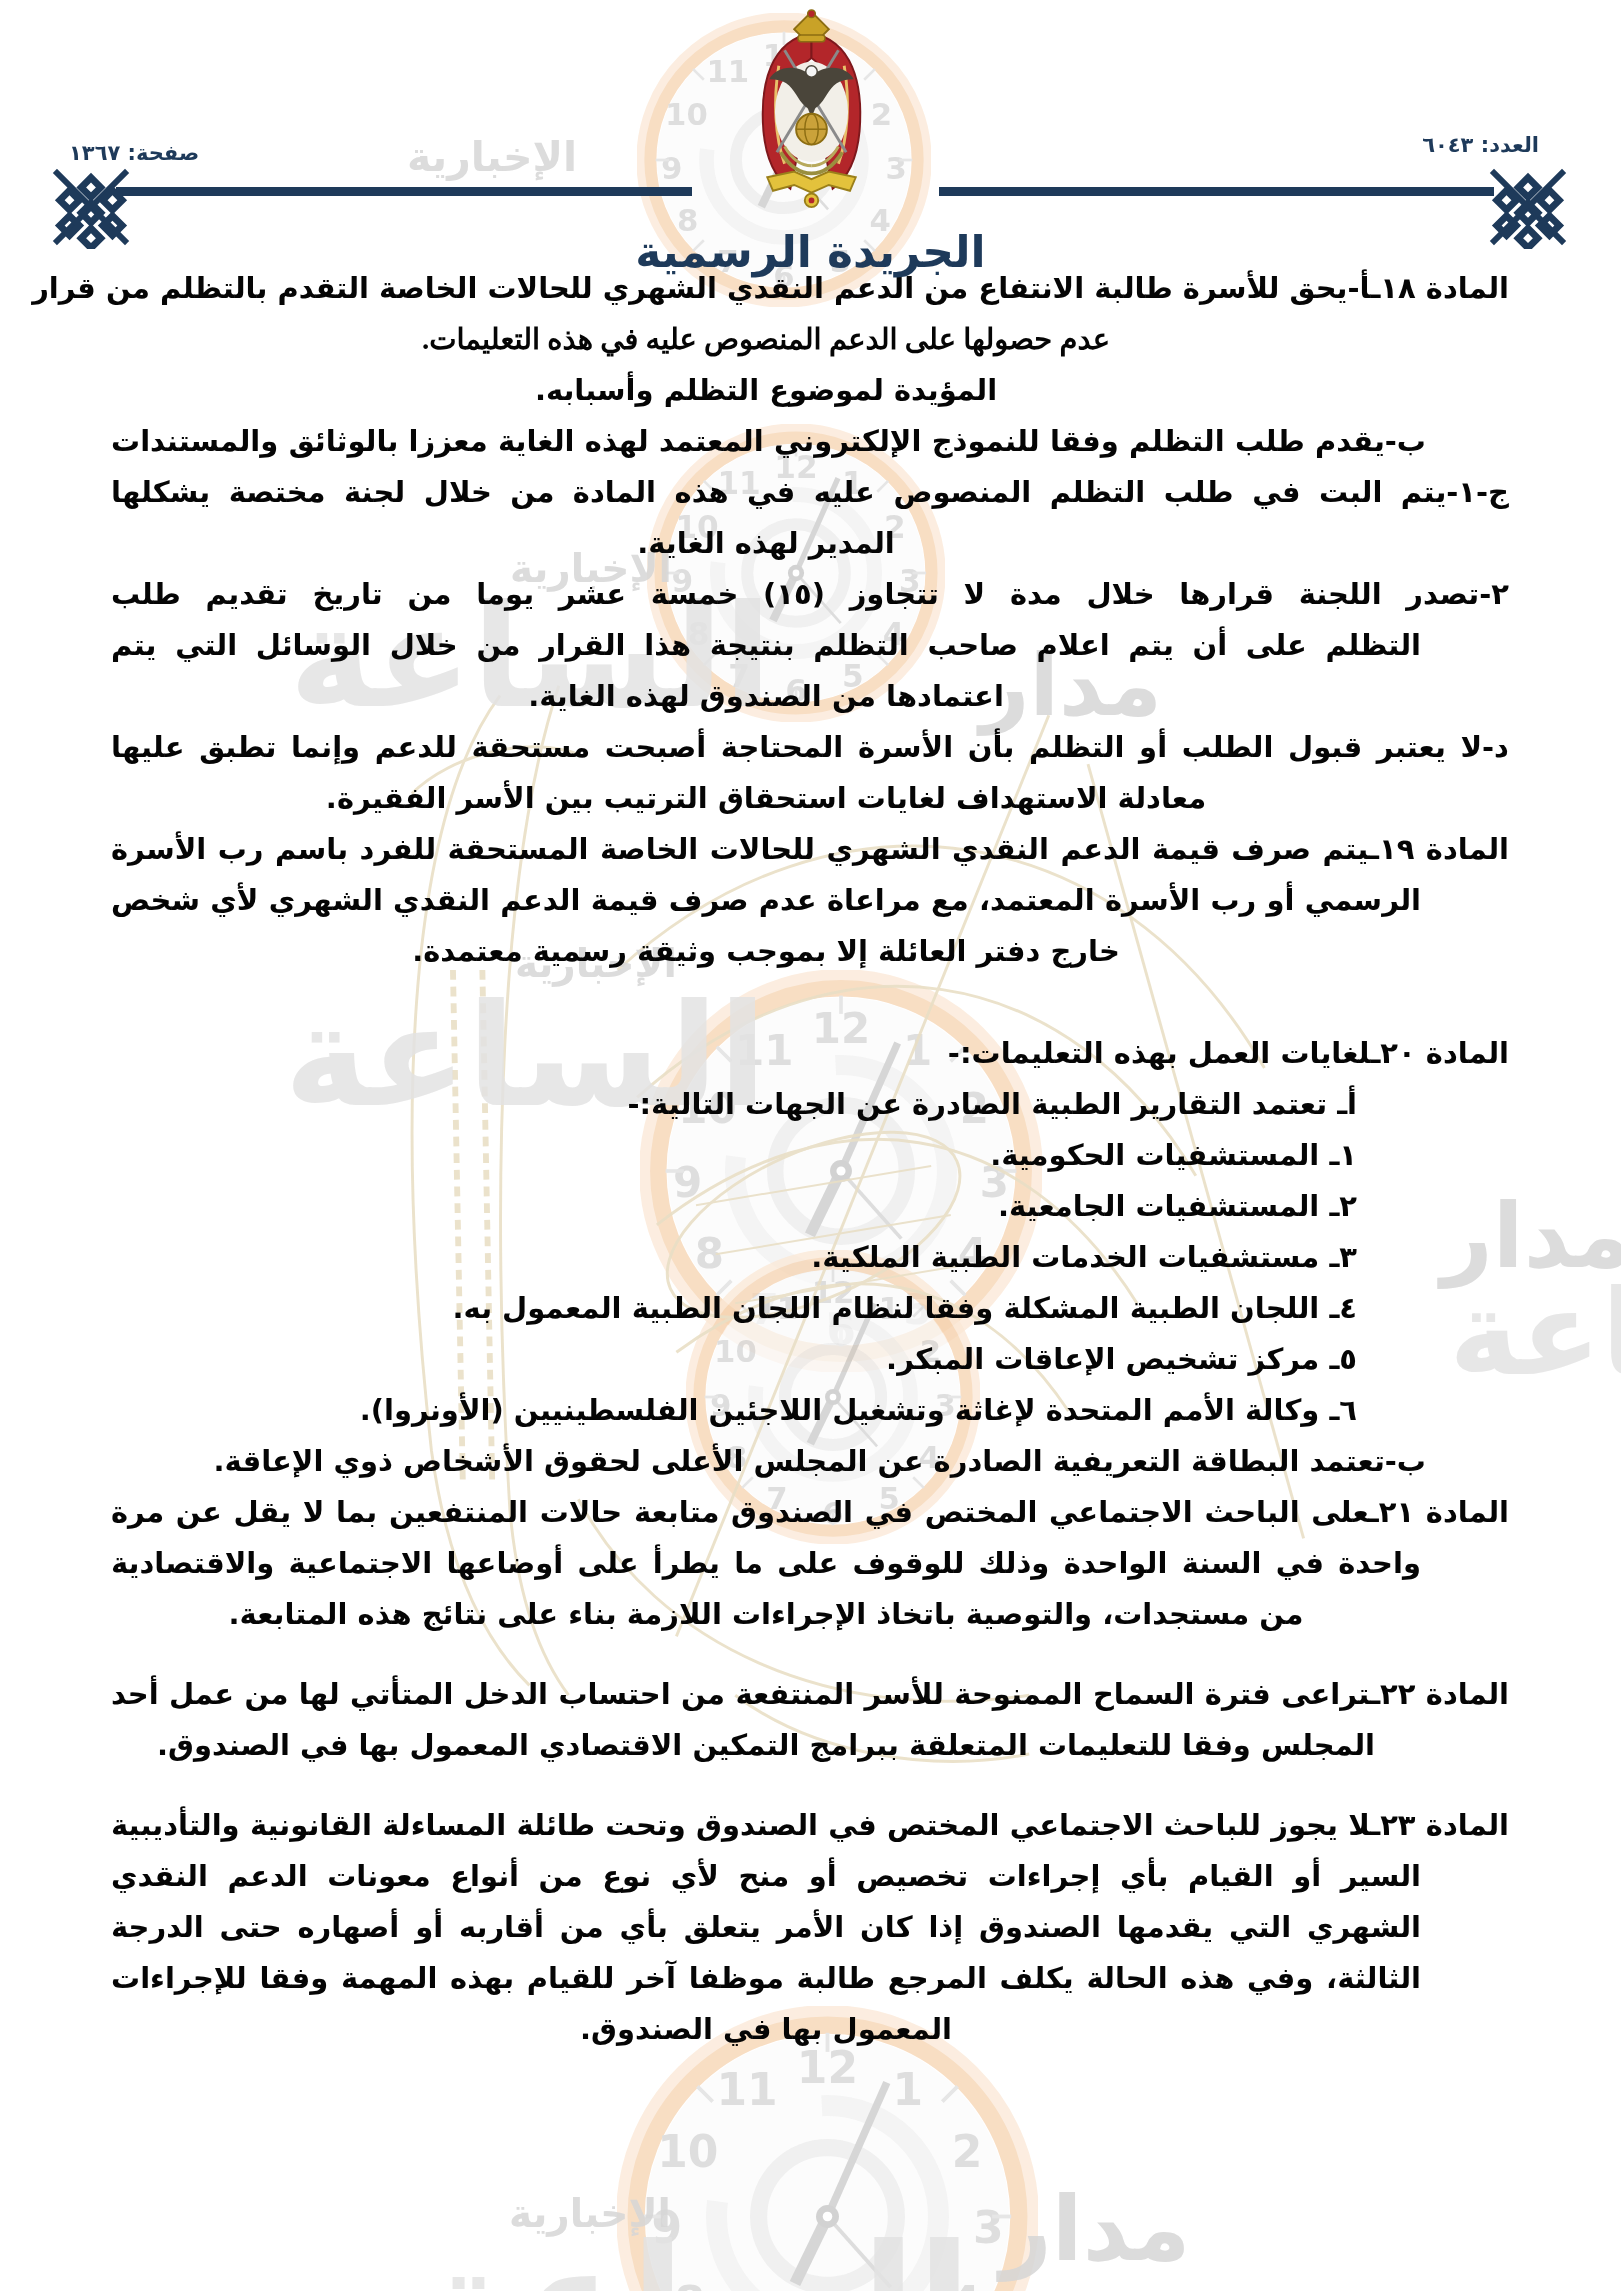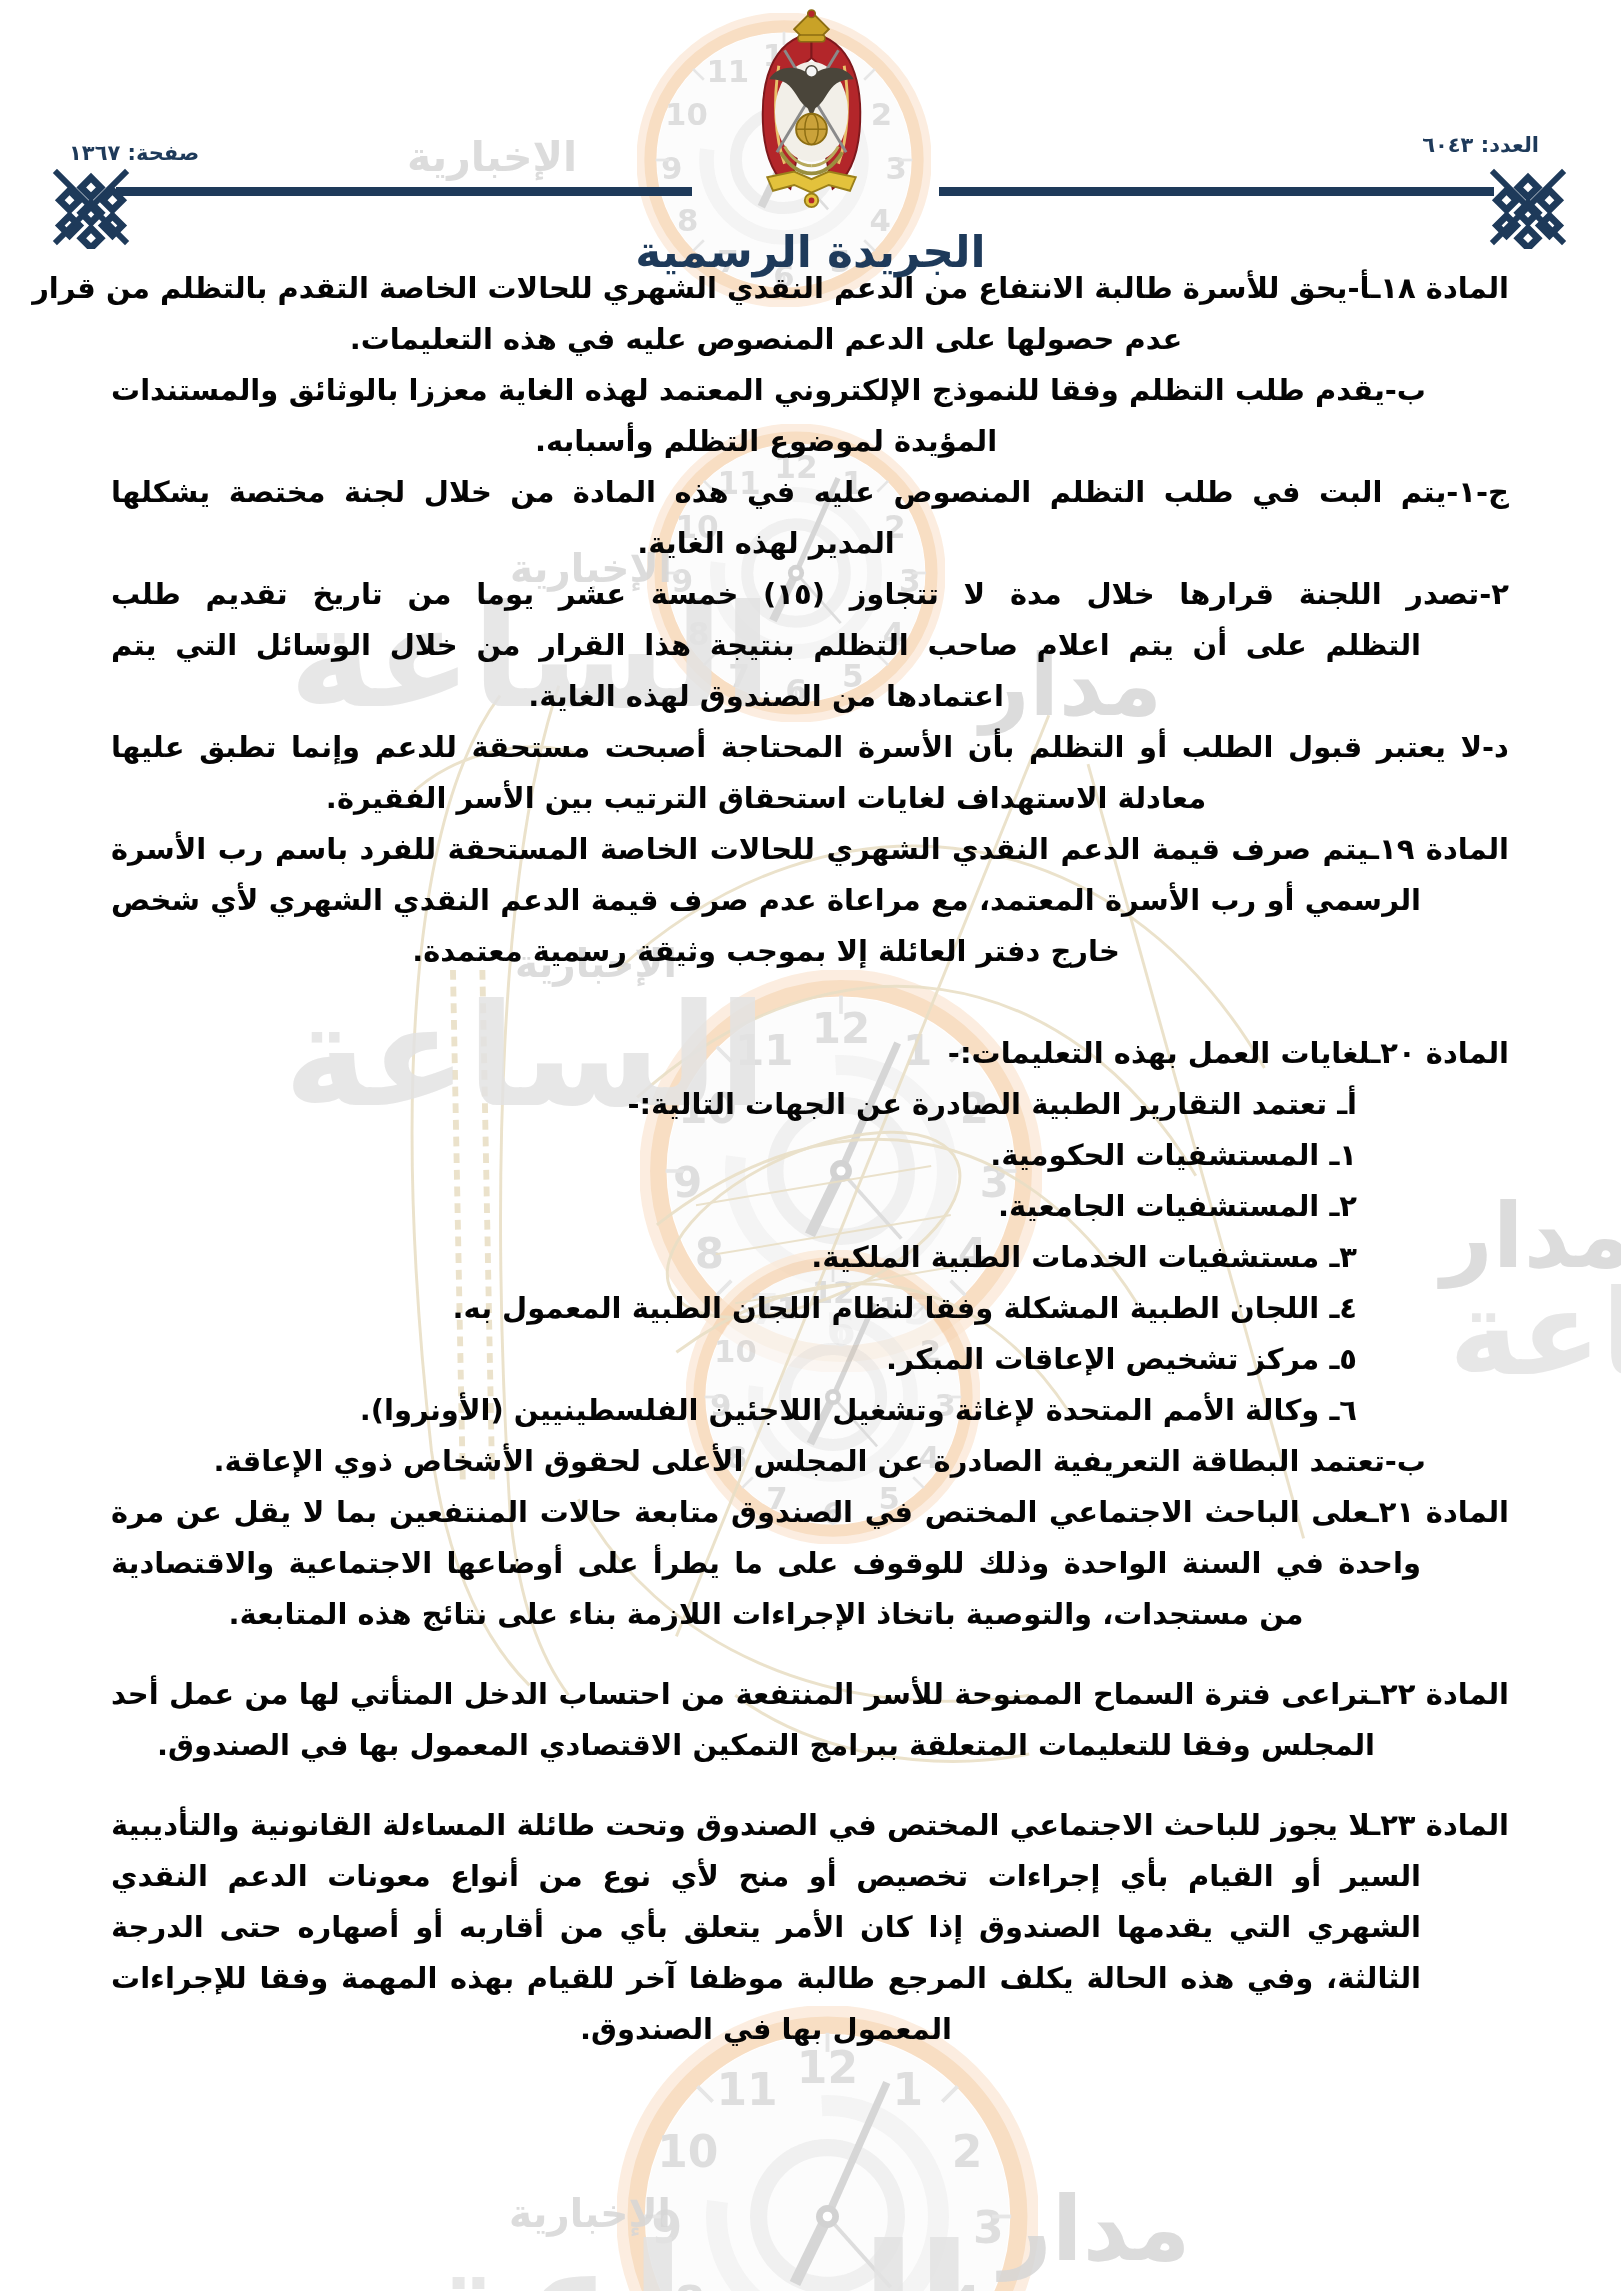--- a/index.html
+++ b/index.html
@@ -214,23 +214,23 @@
       </svg>
 
     <svg id="coat-of-arms" viewBox="0 0 158 206" width="155" height="202">
         <use href="#sym-crest"></use>
       </svg>
     <div id="gazette-title">الجريدة الرسمية</div>
   </div>
 
   <div id="body-text">
       <div class="t-line line-j" style="margin-right: 0px;">المادة ١٨ـأ-يحق للأسرة طالبة الانتفاع من الدعم النقدي الشهري للحالات الخاصة التقدم بالتظلم من قرار</div>
-      <div class="t-line line-c" style="margin-right: 88px;">عدم حصولها على الدعم المنصوص عليه في هذه التعليمات.</div>
+      <div class="t-line line-c" style="margin-right: 88px; font-family: Liberation Serif, serif;">عدم حصولها على الدعم المنصوص عليه في هذه التعليمات.</div>
+      <div class="t-line line-c" style="margin-right: 88px;">المؤيدة لموضوع التظلم وأسبابه.</div>
       <div class="t-line line-j" style="margin-right: 83px;">ب-يقدم طلب التظلم وفقا للنموذج الإلكتروني المعتمد لهذه الغاية معززا بالوثائق والمستندات</div>
-      <div class="t-line line-c" style="margin-right: 88px;">المؤيدة لموضوع التظلم وأسبابه.</div>
       <div class="t-line line-j" style="margin-right: 0px;">ج-١-يتم البت في طلب التظلم المنصوص عليه في هذه المادة من خلال لجنة مختصة يشكلها</div>
       <div class="t-line line-c" style="margin-right: 88px;">المدير لهذه الغاية.</div>
       <div class="t-line line-j" style="margin-right: 0px;">٢-تصدر اللجنة قرارها خلال مدة لا تتجاوز (١٥) خمسة عشر يوما من تاريخ تقديم طلب</div>
       <div class="t-line line-j" style="margin-right: 88px;">التظلم على أن يتم اعلام صاحب التظلم بنتيجة هذا القرار من خلال الوسائل التي يتم</div>
       <div class="t-line line-c" style="margin-right: 88px;">اعتمادها من الصندوق لهذه الغاية.</div>
       <div class="t-line line-j" style="margin-right: 0px;">د-لا يعتبر قبول الطلب أو التظلم بأن الأسرة المحتاجة أصبحت مستحقة للدعم وإنما تطبق عليها</div>
       <div class="t-line line-c" style="margin-right: 88px;">معادلة الاستهداف لغايات استحقاق الترتيب بين الأسر الفقيرة.</div>
       <div class="t-line line-j" style="margin-right: 0px;">المادة ١٩ـيتم صرف قيمة الدعم النقدي الشهري للحالات الخاصة المستحقة للفرد باسم رب الأسرة</div>
       <div class="t-line line-j" style="margin-right: 88px;">الرسمي أو رب الأسرة المعتمد، مع مراعاة عدم صرف قيمة الدعم النقدي الشهري لأي شخص</div>
       <div class="t-line line-c" style="margin-right: 88px;">خارج دفتر العائلة إلا بموجب وثيقة رسمية معتمدة.</div>

